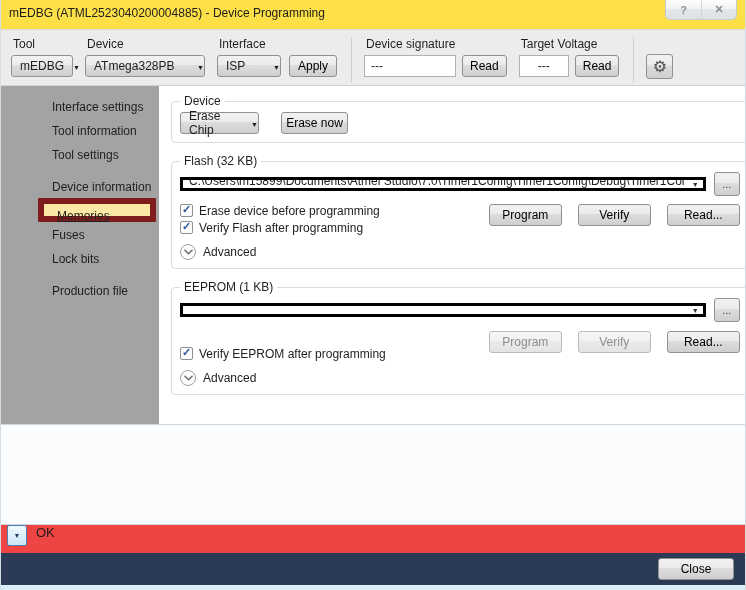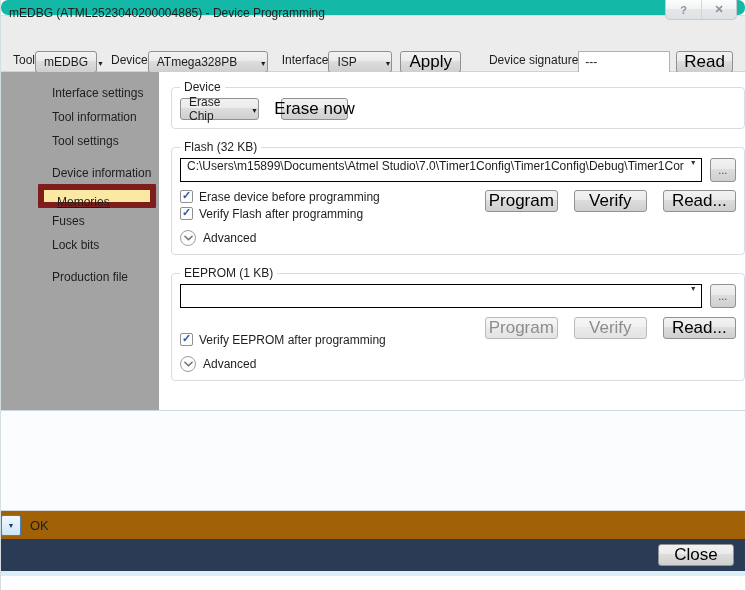--- a/index.html
+++ b/index.html
@@ -4,41 +4,41 @@
 <style>
   * { margin:0; padding:0; box-sizing:border-box; }
   html,body { background:#e9eef2; }
   body { font-family:"Liberation Sans", sans-serif; font-size:12px; color:#1e1e1e; }
 
   .window { width:746px; height:590px; background:#fff; position:relative;
             display:flex; flex-direction:column; overflow:hidden;
             border-left:1px solid #d4dde2; border-right:1px solid #d4dde2; }
 
   
-  .titlebar { height:15px; background:#14b8a6; position:relative; flex:0 0 auto;border-radius:7px; }
+  .titlebar { height:29px; background:#fde047; position:relative; flex:0 0 auto; }
   .title-text { position:absolute; left:8px; top:6px; font-size:12px; color:#1e1e1e; white-space:nowrap; }
   .title-btns { position:absolute; right:8px; top:0; display:flex;
                 border:1px solid #c6cacd; border-top:none; border-radius:0 0 5px 5px;
                 overflow:hidden; background:linear-gradient(#fdfdfd,#f0f1f2 50%,#e4e6e8 50%,#dfe2e4); }
   .title-btn { width:35px; height:19px; display:flex; align-items:center; justify-content:center;
                color:#8a939b; font-weight:bold; font-size:11px; cursor:default; }
   .title-btn + .title-btn { border-left:1px solid #d2d6d9; }
 
   
   .toolbar { height:57px; background:#ececec; border-top:1px solid #dcdcdc; border-bottom:1px solid #d2d2d2;
              display:flex; align-items:flex-start; padding:5px 0 0 10px; flex:0 0 auto; }
-  .tb-group { display:flex; margin-right:12px;margin-top:30px; }
+  .tb-group { display:flex; flex-direction:column; margin-right:12px; }
   .tb-label { font-size:12px; margin:2px 0 4px 2px; white-space:nowrap; }
   .tb-row { display:flex; align-items:center; }
   .combo-btn { display:inline-flex; align-items:center; justify-content:space-between;
                height:22px; padding:0 0 0 8px; border:1px solid #8e9294; border-radius:3px;
                background:linear-gradient(#f2f2f2,#ebebeb 45%,#dddddd 46%,#cfcfcf); cursor:default; }
   .combo-btn .arrow { font-size:7px; color:#1e1e1e; margin-left:9px; transform:translateY(1px); }
   .btn { display:inline-flex; align-items:center; justify-content:center; height:22px; padding:0 10px;
-         border:1px solid #8e9294; border-radius:3px; font-size:17px; color:#000;
+         border:1px solid #8e9294; border-radius:3px; font-size:12px; color:#000;
          background:linear-gradient(#f2f2f2,#ebebeb 45%,#dddddd 46%,#cfcfcf); cursor:default; white-space:nowrap; }
   .btn.disabled { color:#8d8d8d; border-color:#b8bbbd;
          background:linear-gradient(#f6f6f6,#f1f1f1 45%,#eaeaea 46%,#e4e4e4); }
   .tb-input { height:22px; border:1px solid #abb2b8; background:#fff; padding:0 6px; font-size:12px;
               font-family:"Liberation Sans",sans-serif; color:#1e1e1e; }
   .tb-sep { width:1px; height:46px; background:#cfcfcf; margin:2px 12px 0 2px; }
   .gear-btn { width:27px; height:25px; margin-top:19px; display:flex; align-items:center; justify-content:center;
               border:1px solid #8e9294; border-radius:3px;
               background:linear-gradient(#f2f2f2,#ebebeb 45%,#dddddd 46%,#cfcfcf); cursor:default; }
   .gear-glyph { font-size:16px; color:#4d4d4d; line-height:1; }
@@ -49,22 +49,22 @@
   .side-item { height:24px; line-height:24px; padding-left:13px; margin:0 3px; font-size:12px;
                color:#1e1e1e; cursor:default; white-space:nowrap; border:1px solid transparent; }
   .side-item.group-start { margin-top:8px; }
   .side-item.selected { background:#fbe8a4; border:6px solid #7f1d1d; border-radius:1px;text-decoration:underline; }
 
   .main { flex:1; padding:8px 9px 0 12px; }
   fieldset { border:1px solid #d9dde1; border-radius:4px; padding:4px 8px 8px 8px; margin-bottom:11px; }
   legend { padding:0 4px; margin-left:0px; font-size:12px; color:#1e1e1e; }
 
   .row { display:flex; align-items:center; }
-  .combo-edit { flex:1; height:24px; border:1px solid #000000; background:#fff; display:flex;
-                align-items:flex-start; padding:0 4px 0 6px; overflow:hidden; cursor:default; }
+  .combo-edit { flex:1; height:14px; border:3px solid #000000; background:#fff; display:flex;
+                align-items:flex-end; padding:0 4px 0 6px; overflow:hidden; cursor:default; }
   .combo-edit .path-text { flex:1; white-space:nowrap; overflow:hidden; font-size:12px; color:#1e1e1e; }
   .combo-edit .arrow { font-size:7px; color:#333; margin-left:6px; flex:0 0 auto; }
   .browse-btn { width:26px; height:24px; margin-left:8px; flex:0 0 auto;
                 display:flex; align-items:center; justify-content:center;
                 border:1px solid #8e9294; border-radius:3px; font-size:11px; color:#444;
                 background:linear-gradient(#f2f2f2,#ebebeb 45%,#dddddd 46%,#cfcfcf); cursor:default; }
 
   .split-row { display:flex; justify-content:space-between; margin-top:6px; }
   .check-col { display:flex; flex-direction:column; }
   .check-row { display:flex; align-items:center; height:17px; cursor:default; }
@@ -76,21 +76,21 @@
   .btn-row { display:flex; align-items:flex-start; }
   .btn-row .btn { width:73px; margin-left:16px; }
 
   .advanced-row { display:flex; align-items:center; margin-top:8px; cursor:default; }
   .expander-circle { width:16px; height:16px; border:1px solid #9aa0a6; border-radius:50%;
                      display:flex; align-items:center; justify-content:center; background:#fcfcfc; }
   .advanced-label { margin-left:7px; font-size:12px; }
 
   
   .log-panel { flex:0 0 101px; background:#fbfcfd; border-top:1px solid #cfd6dc; border-bottom:1px solid #cfd6dc; }
-  .statusbar { flex:0 0 28px; background:#a16207; display:flex; align-items:center; }
+  .statusbar { flex:0 0 28px; background:#ef4444; display:flex; padding-left:6px; }
   .status-drop { width:20px; height:21px; border:1px solid #4e7fae; border-radius:2px;
                  background:linear-gradient(#f0f8fd,#cde6f7); display:flex; align-items:center;
                  justify-content:center; cursor:default; }
   .status-drop .arrow { font-size:7px; color:#1d3b5e; }
   .status-msg { margin-left:9px; font-size:13px; color:#1e1e1e; }
   .footer { flex:0 0 32px; background:#2b3a55; display:flex; align-items:center; justify-content:flex-end;
             padding-right:11px; }
   .footer .btn { width:76px; }
   .bottom-strip { flex:0 0 5px; background:#d9eef7; }
 </style>

